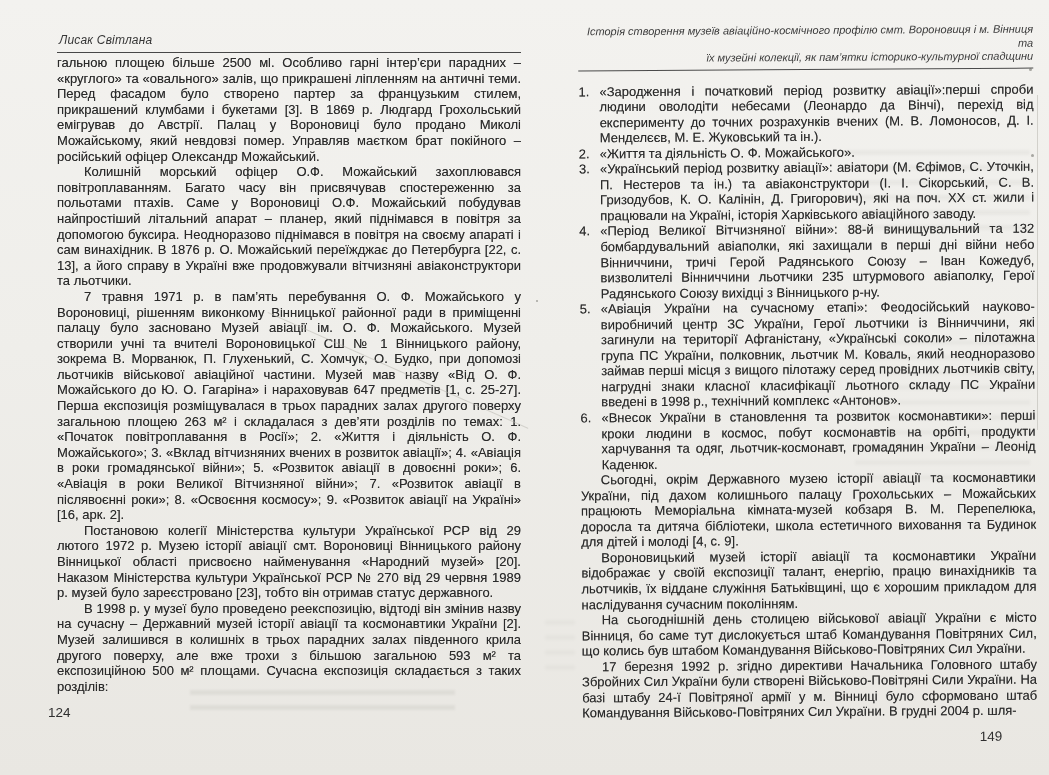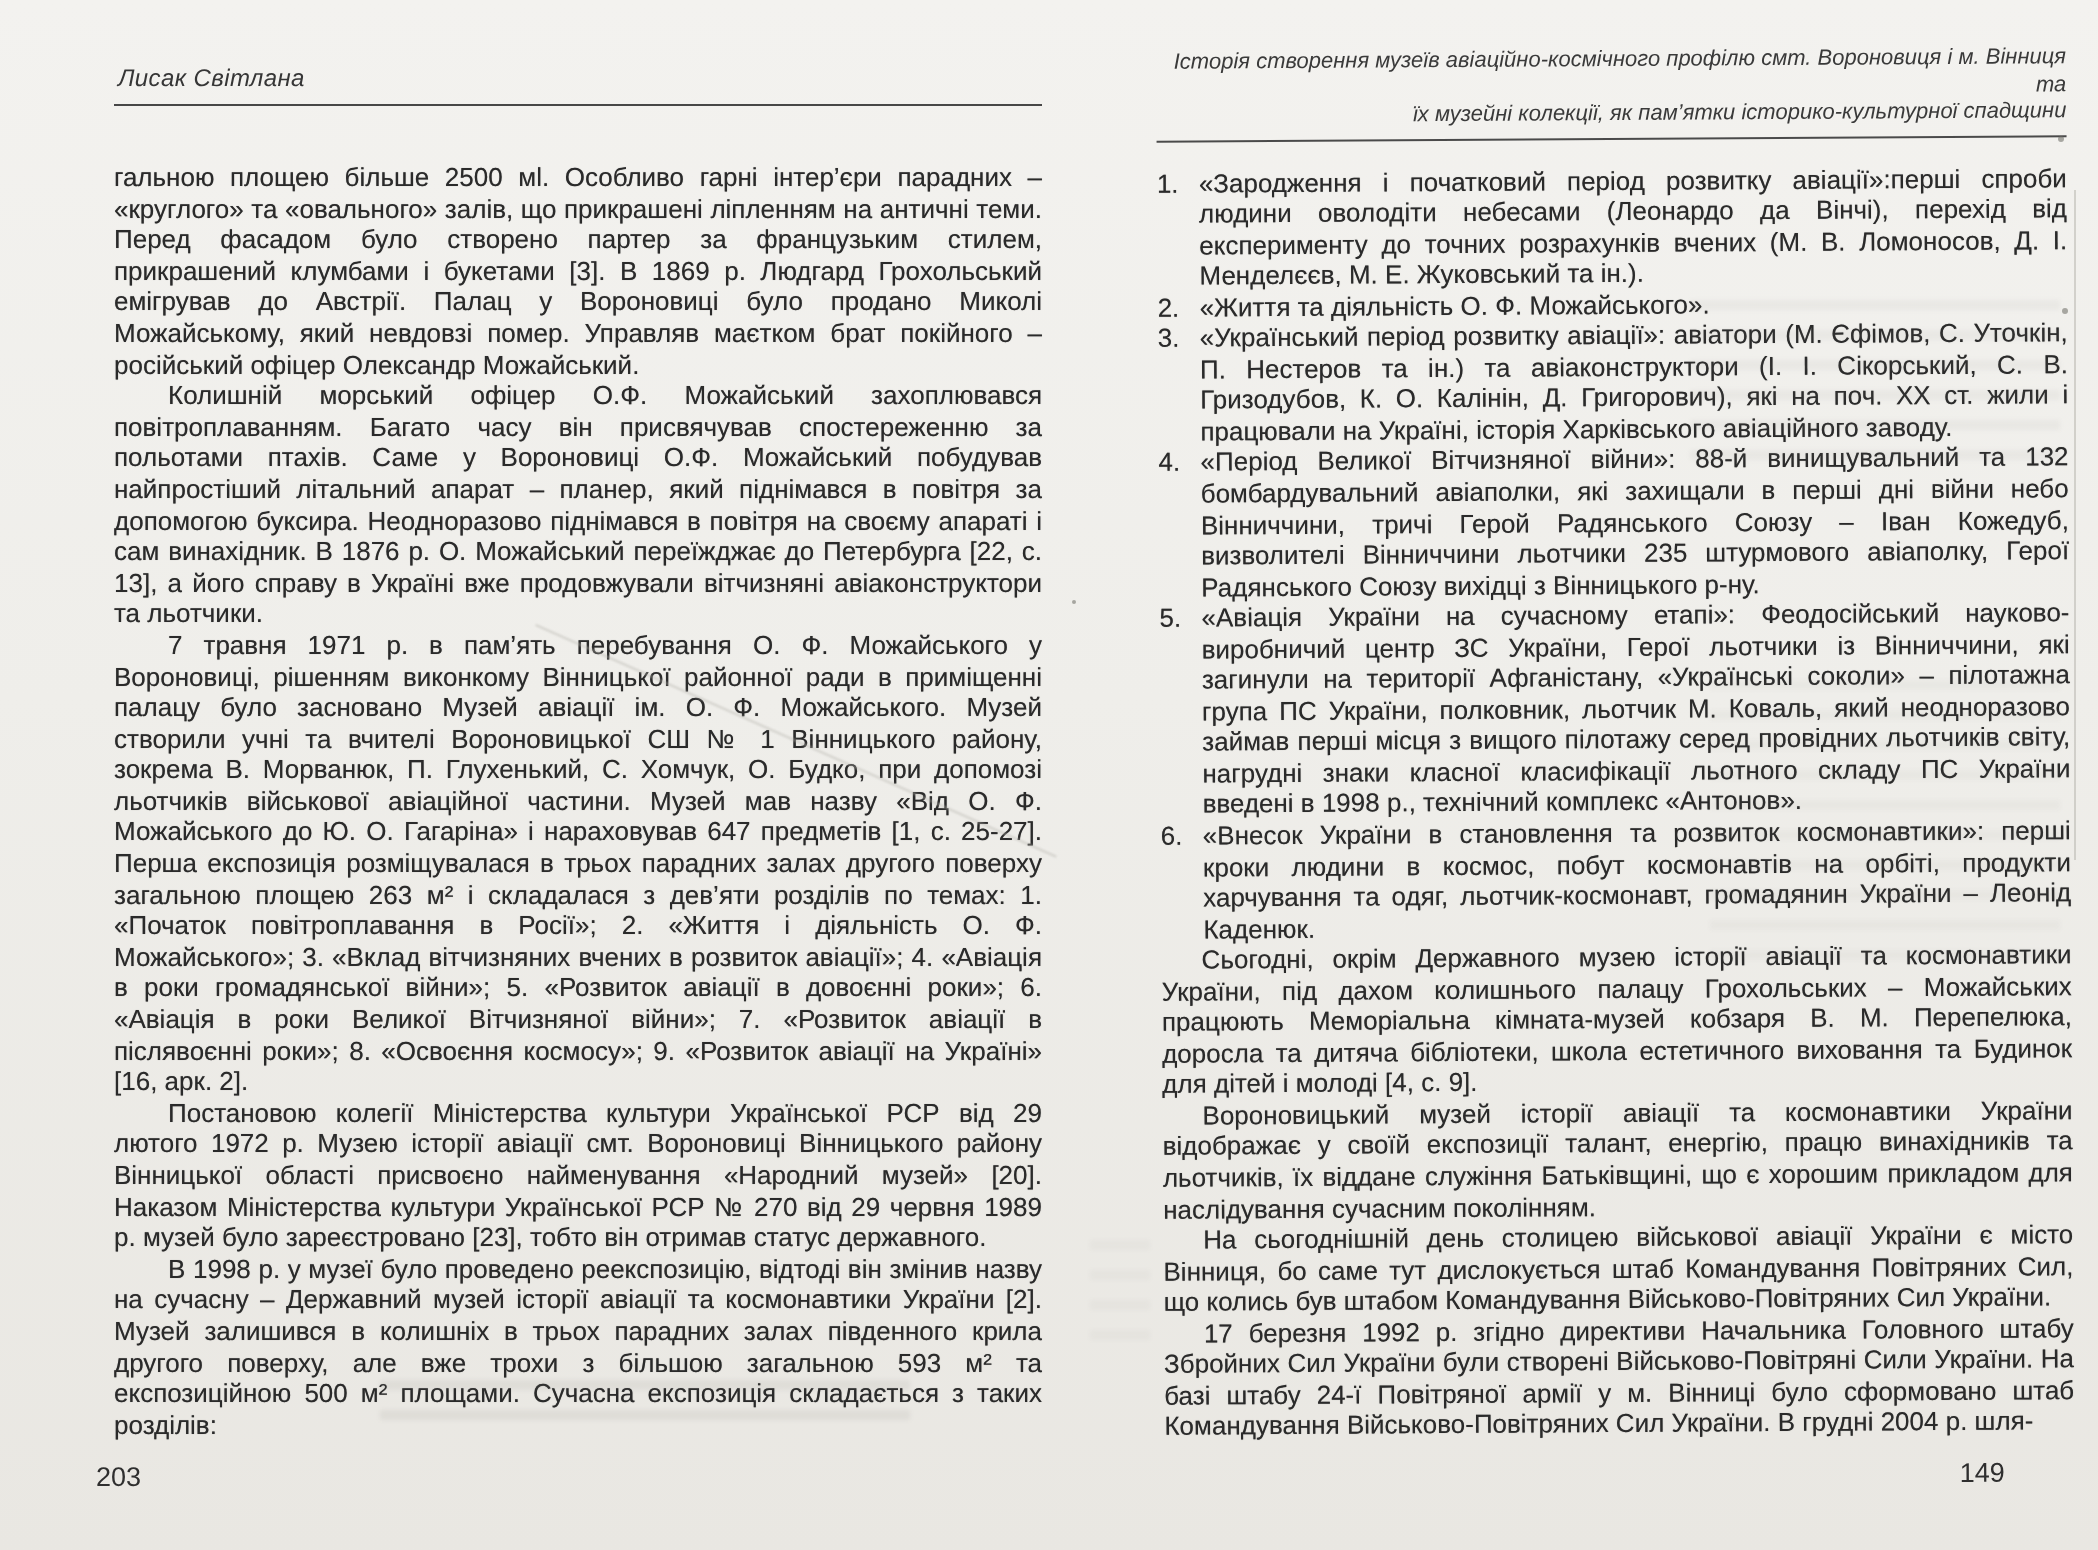--- a/index.html
+++ b/index.html
@@ -8,21 +8,21 @@
     background:linear-gradient(180deg,#f3f2ef 0%,#efeeea 45%,#e9e7e2 100%);
     font-family:"Liberation Sans","DejaVu Sans",sans-serif;
     color:#2a2a2a;
     -webkit-font-smoothing:antialiased;
   }
   .spread{position:absolute;inset:0;border-radius:32px;}
   
   .page-left{position:absolute;left:57px;top:30px;width:464px;}
   .run-head{font-style:italic;font-size:12px;color:#363636;letter-spacing:.2px;padding-left:2px;}
   .head-rule{border:0;border-top:1.5px solid #474747;margin:4px 0 0 0;height:0;}
-  .body-text{margin-top:28px;font-size:13px;line-height:15.6px;text-align:justify;
+  .body-text{margin-top:2px;font-size:13px;line-height:15.6px;text-align:justify;
              text-shadow:0 0 .35px rgba(45,45,45,.55);}
   .body-text p{margin:0;text-indent:27px;}
   .body-text p.noindent{text-indent:0;}
   .pageno-left{margin-top:11px;font-size:13.5px;color:#2f2f2f;margin-left:-9px;}
   
   .page-right{position:absolute;left:578px;top:24px;width:455px;transform:rotate(-0.35deg);transform-origin:50% 0;}
   .right-head{text-align:right;font-style:italic;font-size:11px;line-height:13.5px;color:#3a3a3a;}
   .right-rule{border:0;border-top:1.3px solid #4a4a4a;margin:4px 0 0 0;height:0;}
   .right-body{margin-top:13px;font-size:13px;line-height:15.55px;text-align:justify;
               text-shadow:0 0 .35px rgba(45,45,45,.55);}
@@ -49,21 +49,21 @@
       <span class="run-head">Лисак Світлана</span>
       <hr class="head-rule">
     </header>
     <div class="body-text">
       <p class="noindent">гальною площею більше 2500 мl. Особливо гарні інтер’єри парадних – «круглого» та «овального» залів, що прикрашені ліпленням на античні теми. Перед фасадом було створено партер за французьким стилем, прикрашений клумбами і букетами [3]. В 1869 р. Людгард Грохольський емігрував до Австрії. Палац у Вороновиці було продано Миколі Можайському, який невдовзі помер. Управляв маєтком брат покійного – російський офіцер Олександр Можайський.</p>
       <p>Колишній морський офіцер О.Ф. Можайський захоплювався повітроплаванням. Багато часу він присвячував спостереженню за польотами птахів. Саме у Вороновиці О.Ф. Можайський побудував найпростіший літальний апарат – планер, який піднімався в повітря за допомогою буксира. Неодноразово піднімався в повітря на своєму апараті і сам винахідник. В 1876 р. О. Можайський переїжджає до Петербурга [22, с. 13], а його справу в Україні вже продовжували вітчизняні авіаконструктори та льотчики.</p>
       <p>7 травня 1971 р. в пам’ять перебування О. Ф. Можайського у Вороновиці, рішенням виконкому Вінницької районної ради в приміщенні палацу було засновано Музей авіації ім. О. Ф. Можайського. Музей створили учні та вчителі Вороновицької СШ № 1 Вінницького району, зокрема В. Морванюк, П. Глухенький, С. Хомчук, О. Будко, при допомозі льотчиків військової авіаційної частини. Музей мав назву «Від О. Ф. Можайського до Ю. О. Гагаріна» і нараховував 647 предметів [1, с. 25-27]. Перша експозиція розміщувалася в трьох парадних залах другого поверху загальною площею 263 м² і складалася з дев’яти розділів по темах: 1. «Початок повітроплавання в Росії»; 2. «Життя і діяльність О. Ф. Можайського»; 3. «Вклад вітчизняних вчених в розвиток авіації»; 4. «Авіація в роки громадянської війни»; 5. «Розвиток авіації в довоєнні роки»; 6. «Авіація в роки Великої Вітчизняної війни»; 7. «Розвиток авіації в післявоєнні роки»; 8. «Освоєння космосу»; 9. «Розвиток авіації на Україні» [16, арк. 2].</p>
       <p>Постановою колегії Міністерства культури Української РСР від 29 лютого 1972 р. Музею історії авіації смт. Вороновиці Вінницького району Вінницької області присвоєно найменування «Народний музей» [20]. Наказом Міністерства культури Української РСР № 270 від 29 червня 1989 р. музей було зареєстровано [23], тобто він отримав статус державного.</p>
       <p>В 1998 р. у музеї було проведено реекспозицію, відтоді він змінив назву на сучасну – Державний музей історії авіації та космонавтики України [2]. Музей залишився в колишніх в трьох парадних залах південного крила другого поверху, але вже трохи з більшою загальною 593 м² та експозиційною 500 м² площами. Сучасна експозиція складається з таких розділів:</p>
     </div>
-    <div class="pageno-left">203</div>
+    <div class="pageno-left">124</div>
   </section>
 
   <section class="page-right">
     <header>
       <div class="right-head">Історія створення музеїв авіаційно-космічного профілю смт. Вороновиця і м. Вінниця та</div>
       <div class="right-head">їх музейні колекції, як пам’ятки історико-культурної спадщини</div>
       <hr class="right-rule">
     </header>
     <div class="right-body">
       <div class="li">

